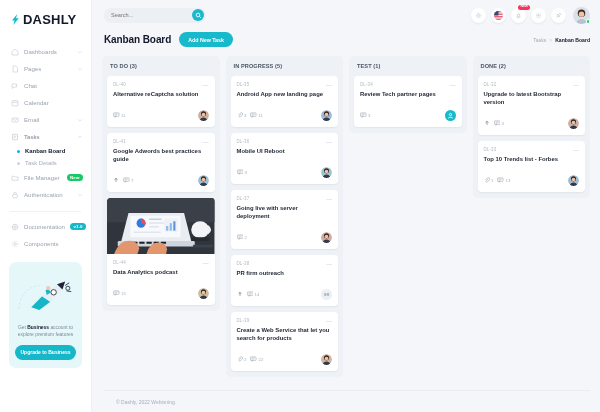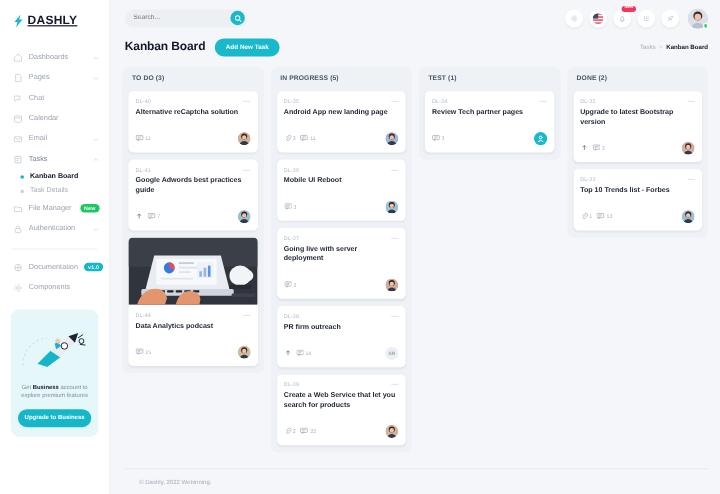--- a/index.html
+++ b/index.html
@@ -17,23 +17,22 @@
     border-right: 1px solid #edf0f4;
     display: flex; flex-direction: column;
     flex: 0 0 92px;
   }
   .brand {
     display: flex; align-items: center; gap: 3px;
     padding: 12px 0 10px 11px;
   }
   .brand-mark { width: 9px; height: 11px; flex: 0 0 9px; }
   .brand-text {
-    font-size: 10px; font-weight: 700; letter-spacing: .2px;
+    font-size: 13px; font-weight: 700; letter-spacing: .2px;
     color: #13182b;
-    text-decoration: underline;
   }
   .nav { padding: 6px 0 0 0; }
   .nav-item {
     display: flex; align-items: center; gap: 5px;
     padding: 4.5px 8px 4.5px 11px;
     font-size: 6.1px; color: #9aa3b2; position: relative;
     white-space: nowrap;
   }
   .nav-item .ico { width: 8px; height: 8px; flex: 0 0 8px; opacity: .62; }
   .nav-item .lbl { flex: 1; }

